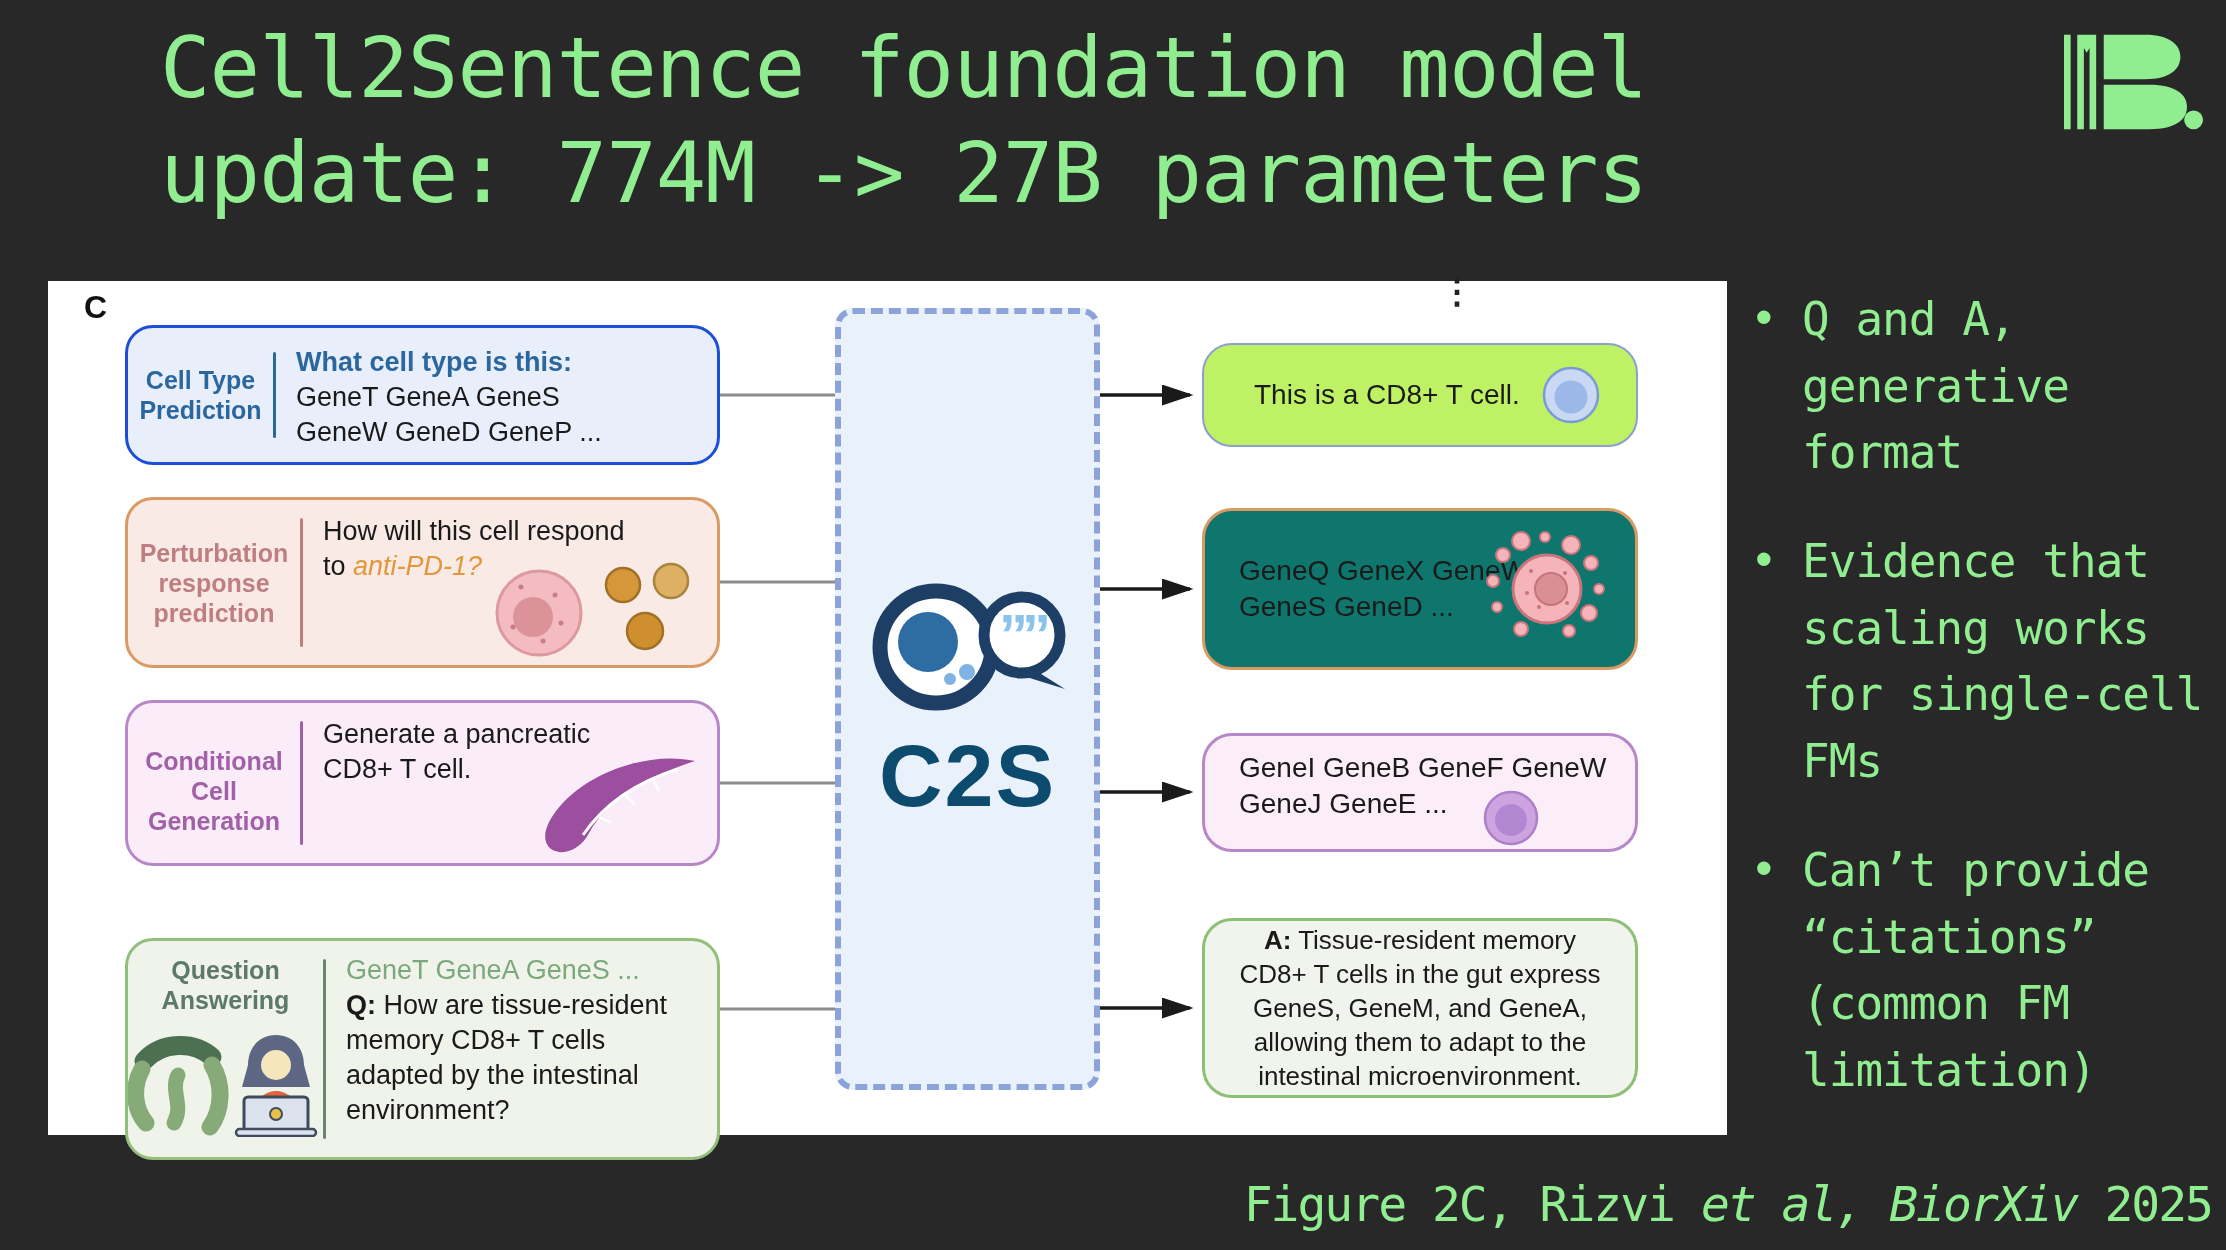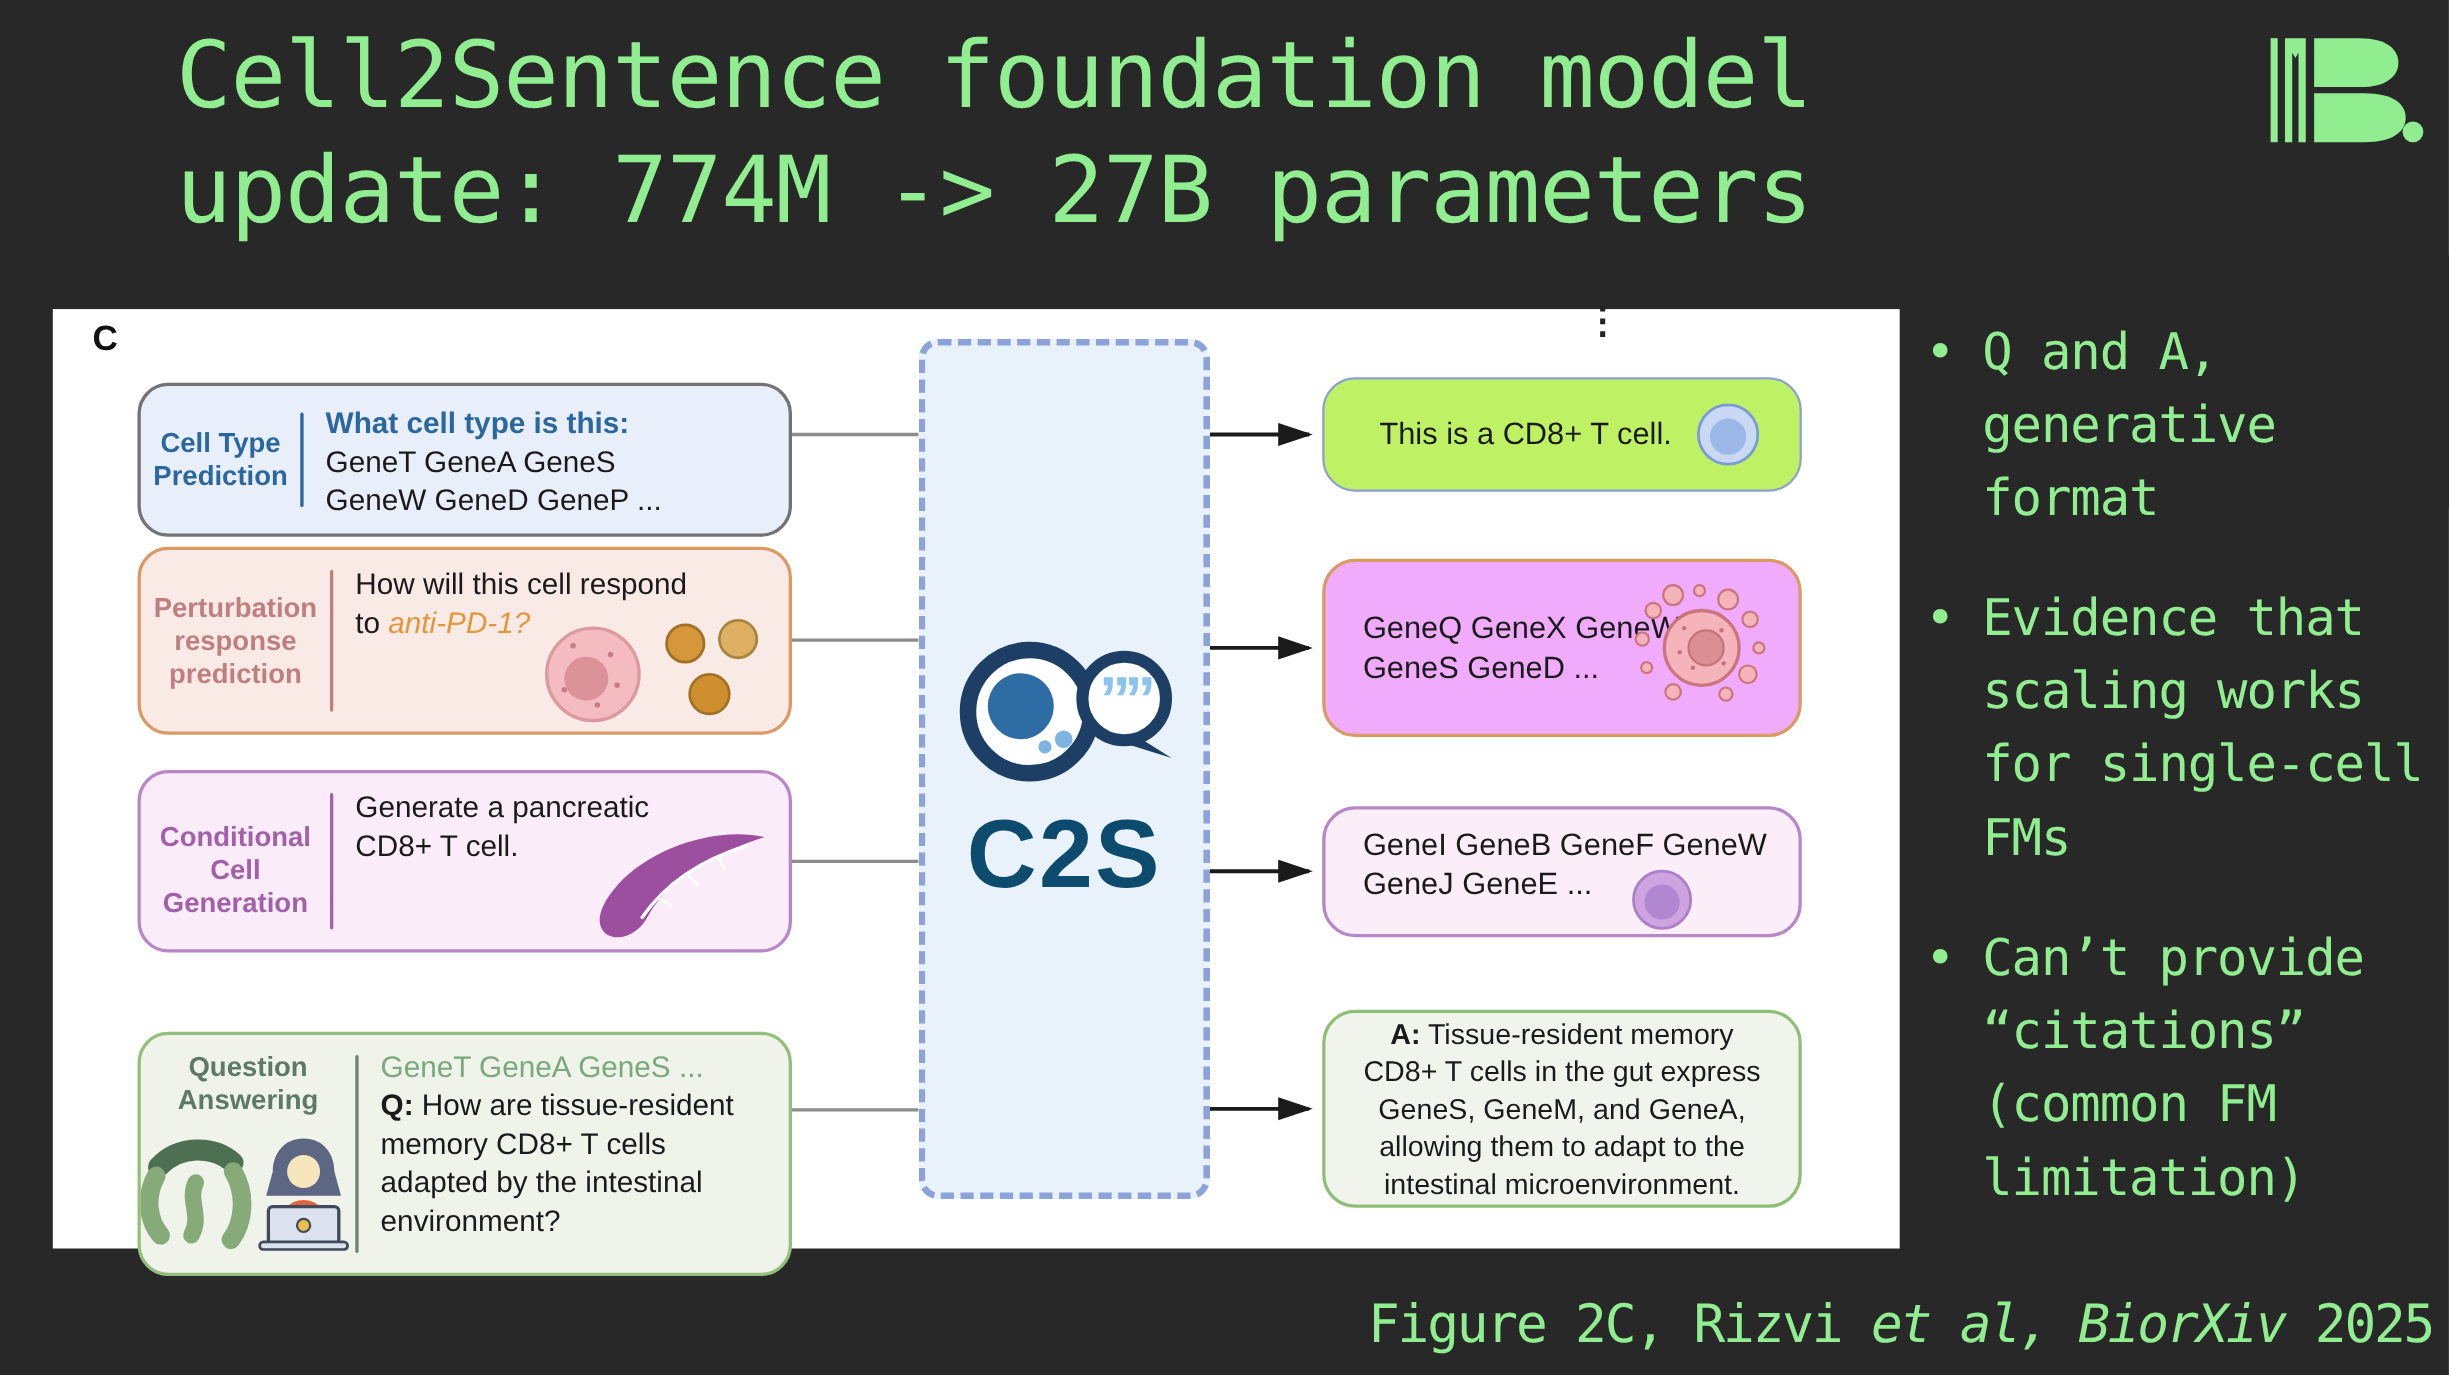--- a/index.html
+++ b/index.html
@@ -10,21 +10,21 @@
          font-family:"DejaVu Sans Mono",monospace;font-size:84px;line-height:105px;
          color:#90EE90;white-space:pre-line;letter-spacing:-1px;}
   .blogo{position:absolute;right:22px;top:32px;}
   
   .panel{position:absolute;left:48px;top:281px;width:1679px;height:854px;background:#ffffff;}
   .panel-label{position:absolute;left:36px;top:8px;font-size:32px;font-weight:bold;color:#111;}
   .ellipsis{position:absolute;left:1392px;top:-10px;font-size:34px;font-weight:bold;color:#222;}
   .connectors{position:absolute;left:0;top:0;}
   
   .inbox{position:absolute;left:77px;width:595px;display:flex;border-radius:28px;box-sizing:border-box;}
-  .inbox1{top:44px;height:140px;background:#e8eefa;border:3px solid #737373;margin-top:23px;}
+  .inbox1{top:44px;height:140px;background:#e8eefa;border:3px solid #1d4ed8;}
   .inbox2{top:216px;height:171px;background:#f9eae5;border:3px solid #d99a63;}
   .inbox3{top:419px;height:166px;background:#faecf8;border:3px solid #b887c8;}
   .inbox4{top:617px;height:222px;background:#eff3ea;border:3px solid #93bf7d;margin-top:40px;}
   .inlabel{flex:0 0 172px;display:flex;flex-direction:column;align-items:center;justify-content:center;
            font-weight:bold;font-size:25px;line-height:30px;text-align:center;white-space:pre-line;}
   .inbox1 .inlabel{flex:0 0 145px;color:#2a679e;}
   .inbox2 .inlabel{color:#bf7f81;}
   .inbox3 .inlabel{color:#a160a8;margin-top:15px;}
   .inbox4 .inlabel{color:#5d7a68;justify-content:flex-start;padding-top:14px;}
   .indiv{width:3px;border-radius:2px;margin:18px 0;}
@@ -41,21 +41,21 @@
   .art{position:absolute;}
   
   .modelbox{position:absolute;left:787px;top:27px;width:265px;height:782px;box-sizing:border-box;
             background:#e9f1fb;border:6px dashed #8ba3d9;border-radius:18px;
             display:flex;flex-direction:column;align-items:center;justify-content:center;}
   .c2s-name{font-size:88px;font-weight:bold;color:#0c4a6e;letter-spacing:2px;margin-top:2px;}
   
   .outbox{position:absolute;left:1154px;width:436px;display:flex;align-items:center;
           border-radius:30px;box-sizing:border-box;font-size:28px;line-height:36px;color:#1a1a1a;position:absolute;}
   .outbox1{top:62px;height:104px;background:#bef264;border:2.5px solid #8b9fd1;padding-left:50px;}
-  .outbox2{top:227px;height:162px;background:#f0abfc;border:3px solid #d99a63;padding-left:34px;}
+  .outbox2{top:227px;height:162px;background:#0f766e;border:3px solid #d99a63;padding-left:34px;}
   .outbox3{top:452px;height:119px;background:#fbeef9;border:3px solid #b887c8;padding-left:34px;align-items:flex-start;padding-top:14px;}
   .outbox4{top:637px;height:180px;background:#f0f4ec;border:3px solid #8fbf77;justify-content:center;
            text-align:center;font-size:26px;line-height:34px;}
   
   .bullets{position:absolute;left:1750px;top:286px;width:474px;color:#90EE90;
            font-family:"DejaVu Sans Mono",monospace;font-size:46px;line-height:1.45;}
   .bullet{display:flex;margin-bottom:42px;}
   .dot{flex:0 0 52px;}
   .btext{white-space:pre-line;letter-spacing:-1px;}
   

